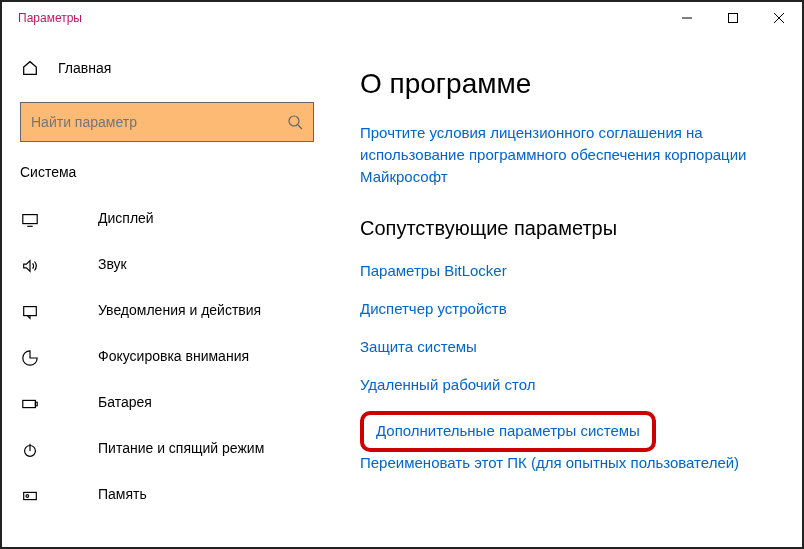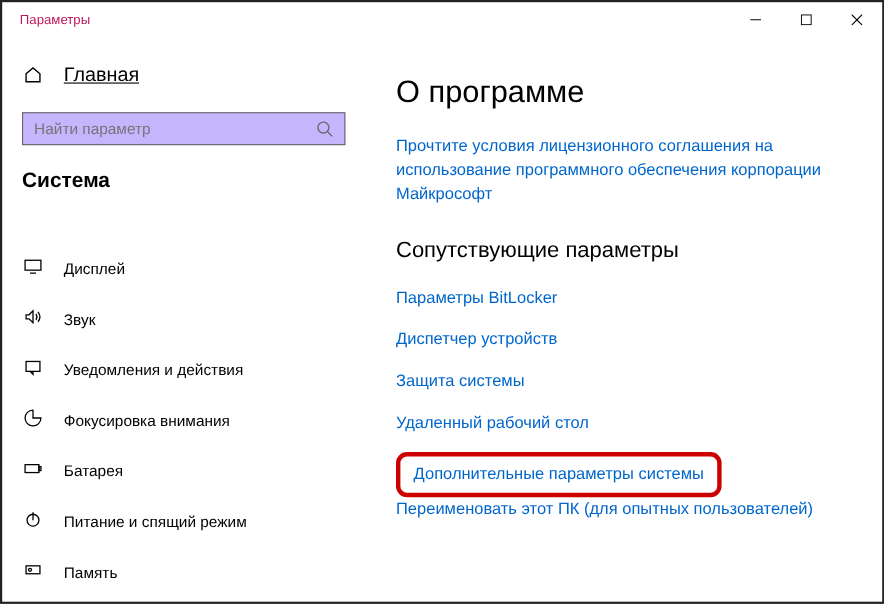--- a/index.html
+++ b/index.html
@@ -35,43 +35,44 @@
   .sidebar {
     width: 328px;
     padding: 0 16px 0 18px;
   }
   .home-row {
     display: flex; align-items: center;
     height: 40px;
     margin-top: 14px;
   }
   .home-row .icon { width: 20px; display:flex; align-items:center; justify-content:center; margin-right: 18px; }
-  .home-row .label { font-size: 18px; text-decoration: underline; }
+  .home-row .label { font-size: 14px; }
   .search-box {
     margin-top: 14px;
-    height: 30px;
+    height: 40px;
     border: 1px solid #666;
-    background: #c4b5fd;
+    background: #fdba74;
     display: flex; align-items: center;
     padding: 0 10px 0 10px;
   }
   .search-box input {
     flex: 1; border: none; outline: none;
     font-size: 14px; color: #666; background: transparent;
   }
   .search-box .sicon { color: #666; }
   .section-title {
     margin-top: 22px;
-    font-size: 19px;
-    font-weight: 700;
+    font-size: 14px;
+    font-weight: 400;
   }
   .nav-list { margin-top: 30px; }
   .nav-item {
-    display: flex; align-items: flex-end;
+    display: flex; align-items: flex-start;
     height: 46px;
+    gap: 40px;
   }
   .nav-item .icon {
     width: 20px; height: 20px;
     display: flex; align-items: center; justify-content: center;
     margin-right: 18px;
     color: #000;
   }
   .nav-item .label { font-size: 14px; }
   .main {
     flex: 1;

